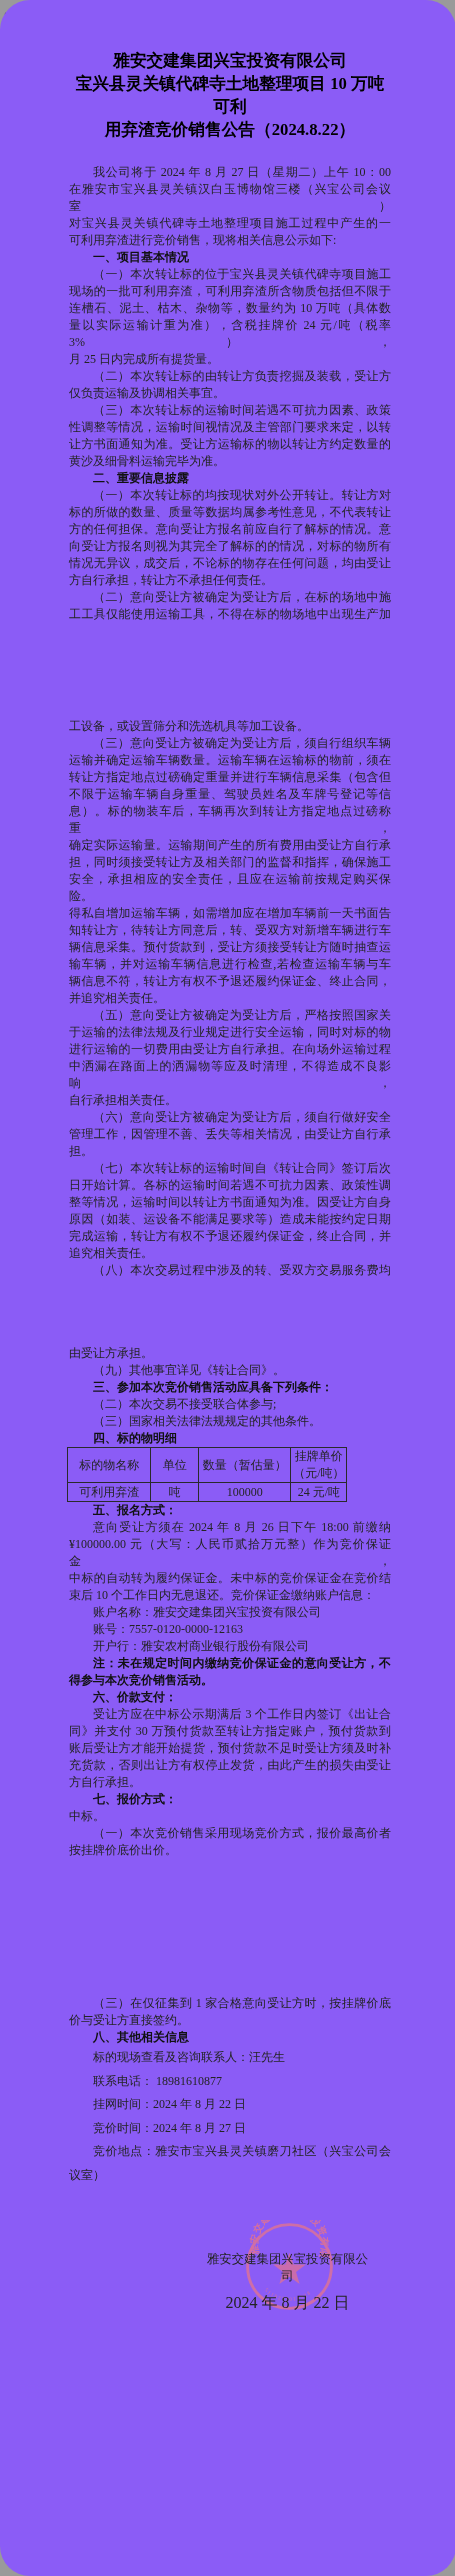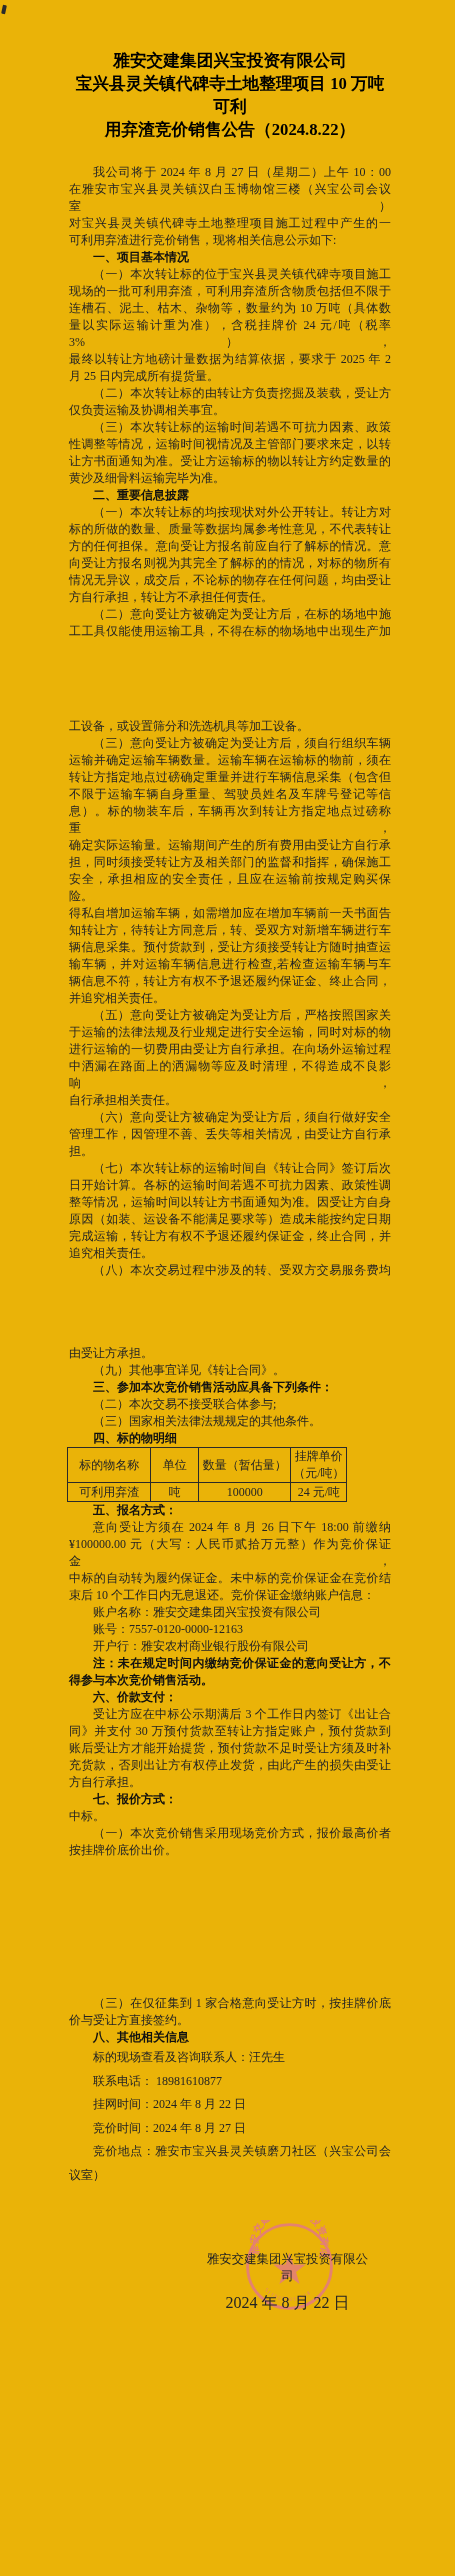--- a/index.html
+++ b/index.html
@@ -1,19 +1,19 @@
 <!DOCTYPE html>
 <html style="font-size:9.2px"><head>
 <meta charset="utf-8">
 <style>
   html,body{margin:0;padding:0;background:#9a9a9a;}
   .canvas{
-    position:relative;width:456px;height:2576px;background:#eab308;
+    position:relative;width:456px;height:2576px;background:#8b5cf6;
     font-family:"Liberation Serif","DejaVu Serif",serif;color:#242424;
-    overflow:hidden;margin:0 auto;
+    overflow:hidden;margin:0 auto;border-radius:30px;
   }
   .speck{position:absolute;left:2.3px;top:4.6px;width:4px;height:9.2px;background:#2b2b2b;transform:rotate(12deg);border-radius:1.1px;}
   .page{position:absolute;left:69px;width:322px;}
   .doc-title{
     text-align:center;font-weight:bold;color:#000;
     font-size:16.7px;line-height:23px;margin-bottom:23px;
   }
   .h{
     font-size:12px;line-height:17px;font-weight:bold;color:#111;
     padding-left:24px;
@@ -60,21 +60,20 @@
         <div class="line">在雅安市宝兴县灵关镇汉白玉博物馆三楼（兴宝公司会议室）</div>
         <div class="line">对宝兴县灵关镇代碑寺土地整理项目施工过程中产生的一</div>
         <div class="line last">可利用弃渣进行竞价销售，现将相关信息公示如下:</div>
       </div>
       <div class="h">一、项目基本情况</div>
       <div class="para">
         <div class="line indent">（一）本次转让标的位于宝兴县灵关镇代碑寺项目施工</div>
         <div class="line">现场的一批可利用弃渣，可利用弃渣所含物质包括但不限于</div>
         <div class="line">连槽石、泥土、枯木、杂物等，数量约为 10 万吨（具体数</div>
         <div class="line">量以实际运输计重为准），含税挂牌价 24 元/吨（税率 3%），</div>
-        <div class="line">最终以转让方地磅计量数据为结算依据，要求于 2025 年 2</div>
         <div class="line last">月 25 日内完成所有提货量。</div>
       </div>
       <div class="para">
         <div class="line indent">（二）本次转让标的由转让方负责挖掘及装载，受让方</div>
         <div class="line last">仅负责运输及协调相关事宜。</div>
       </div>
       <div class="para">
         <div class="line indent">（三）本次转让标的运输时间若遇不可抗力因素、政策</div>
         <div class="line">性调整等情况，运输时间视情况及主管部门要求来定，以转</div>
         <div class="line">让方书面通知为准。受让方运输标的物以转让方约定数量的</div>

